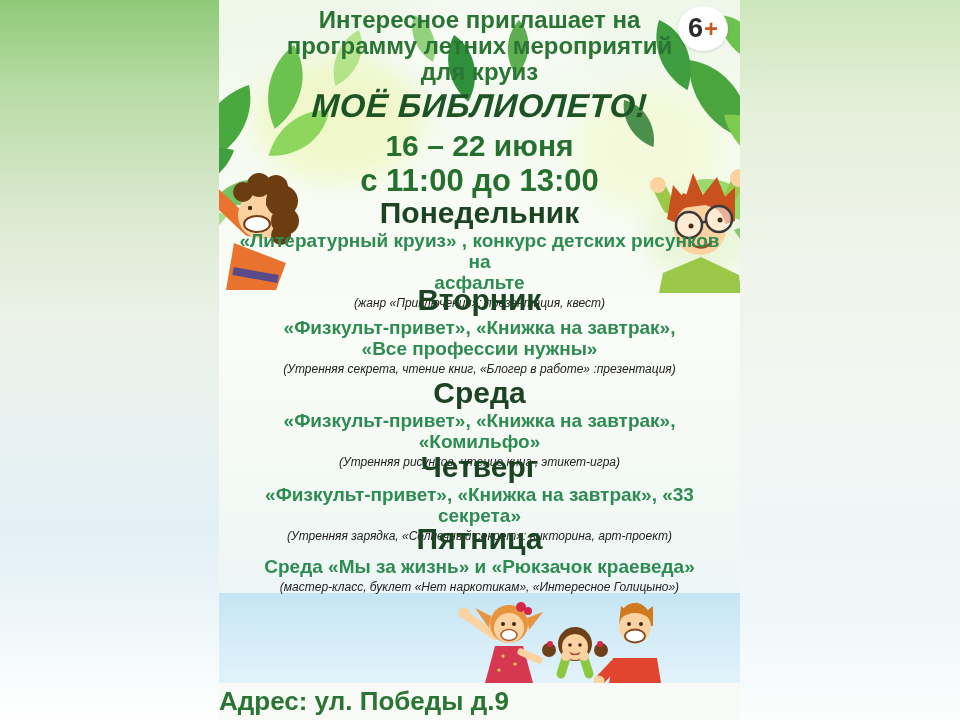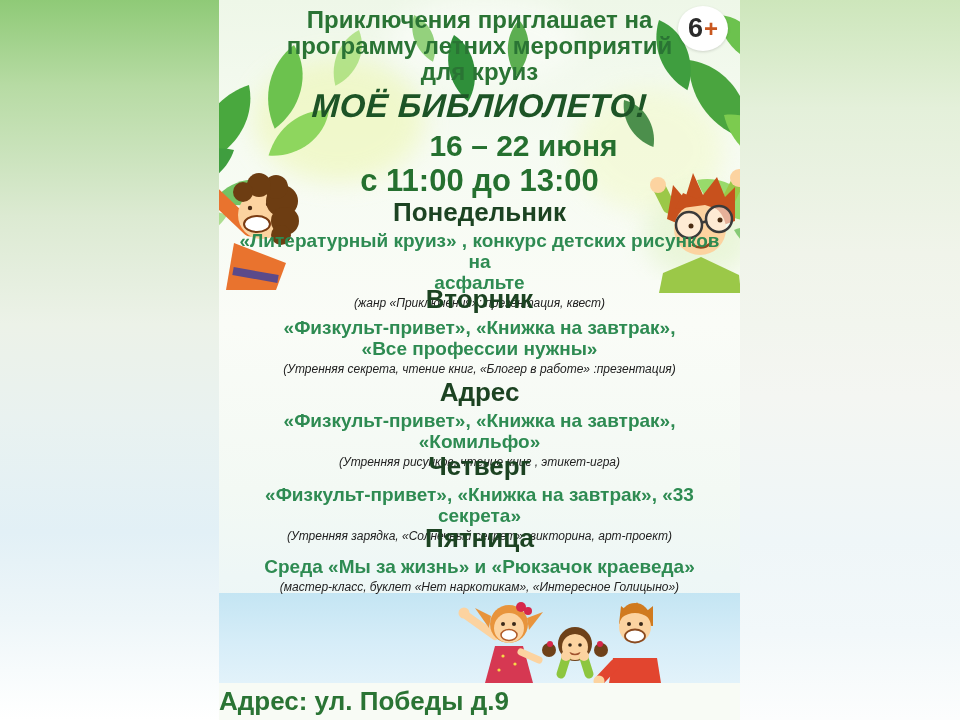--- a/index.html
+++ b/index.html
@@ -26,24 +26,24 @@
   .badge{position:absolute;left:459px;top:6px;width:50px;height:45px;background:#fff;
     border-radius:50%;z-index:6;display:flex;align-items:center;justify-content:center;
     box-shadow:0 1px 3px rgba(0,0,0,.15);}
   .badge .num{font-weight:bold;font-size:27px;color:#2b2b2b;}
   .badge .plus{font-weight:bold;font-size:24px;color:#c9571f;margin-left:1px;}
 
   .txt{position:absolute;left:0;width:521px;text-align:center;z-index:5;}
   .header-line{font-weight:bold;font-size:24px;line-height:26px;color:#2a7434;}
   .title{top:87px;font-weight:bold;font-style:italic;font-size:33px;letter-spacing:.5px;
     color:#1d5426;transform:skewX(-3deg);}
-  .dates{top:129px;font-weight:bold;font-size:30px;color:#25702f;padding-left:44px;}
+  .dates{top:129px;font-weight:bold;font-size:30px;color:#25702f;}
   .time{top:163px;font-weight:bold;font-size:31px;color:#25702f;}
 
-  .day{font-weight:bold;font-size:26px;line-height:33px;color:#1c4322;}
+  .day{font-weight:bold;font-size:30px;line-height:33px;color:#1c4322;}
   .events{font-weight:bold;font-size:19px;line-height:21px;color:#2e8b52;
     white-space:pre-line;margin:1px 18px 0;}
   .details{font-style:italic;font-size:12px;line-height:19px;color:#212121;margin-top:1px;}
 
   .sky{position:absolute;left:0;top:593px;width:521px;height:90px;z-index:2;
     background:linear-gradient(180deg,#c4e5f3 0%,#d6edf8 55%,#e2f2fa 100%);}
   .kids-svg{position:absolute;left:232px;top:1px;}
 
   .addr{position:absolute;left:0;top:683px;width:521px;height:37px;background:#f8fbf5;
     z-index:4;display:flex;align-items:center;justify-content:flex-start;}
@@ -93,21 +93,21 @@
         <use href="#lf" transform="translate(405,100) rotate(140) scale(1.1)" fill="#2e7d32" opacity=".85"></use>
       </g>
     </svg>
 
     <div class="badge">
       <span class="num">6</span>
       <span class="plus">+</span>
     </div>
 
     <div class="txt" style="top:7px">
-      <div class="header-line">Приключения приглашает на</div>
+      <div class="header-line">Интересное приглашает на</div>
       <div class="header-line">программу летних мероприятий</div>
       <div class="header-line">для круиз</div>
     </div>
     <div class="txt title">МОЁ БИБЛИОЛЕТО!</div>
     <div class="txt dates">16 – 22 июня</div>
     <div class="txt time">с 11:00 до 13:00</div>
 
     <svg class="char-svg" style="left:-31px;top:167px" width="142" height="123" viewBox="0 0 142 123">
       <line x1="24" y1="26" x2="62" y2="62" stroke="#e9732e" stroke-width="15" stroke-linecap="round"></line>
       <circle cx="20" cy="22" r="9" fill="#fde8d2"></circle>
@@ -150,21 +150,21 @@
 асфальте</div>
       <div class="details">(жанр «Приключения»: презентация, квест)</div>
     </div>
     <div class="txt" style="top:283px">
       <div class="day">Вторник</div>
       <div class="events">«Физкульт-привет», «Книжка на завтрак»,
 «Все профессии нужны»</div>
       <div class="details">(Утренняя секрета, чтение книг, «Блогер в работе» :презентация)</div>
     </div>
     <div class="txt" style="top:376px">
-      <div class="day">Адрес</div>
+      <div class="day">Среда</div>
       <div class="events">«Физкульт-привет», «Книжка на завтрак», «Комильфо»</div>
       <div class="details">(Утренняя рисунков, чтение книг , этикет-игра)</div>
     </div>
     <div class="txt" style="top:450px">
       <div class="day">Четверг</div>
       <div class="events">«Физкульт-привет», «Книжка на завтрак», «33 секрета»</div>
       <div class="details">(Утренняя зарядка, «Солнечный секрет»: викторина, арт-проект)</div>
     </div>
     <div class="txt" style="top:522px">
       <div class="day">Пятница</div>

